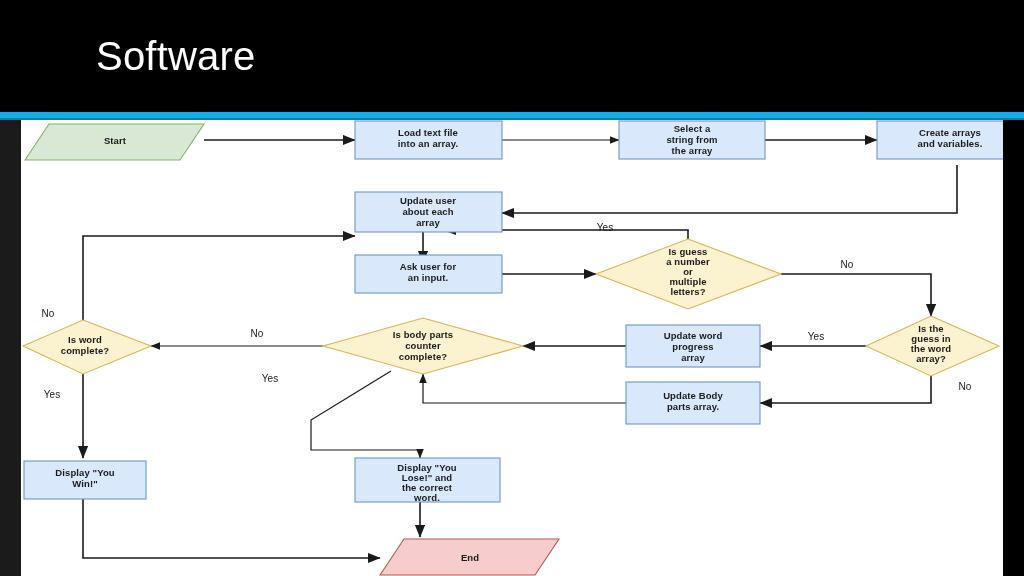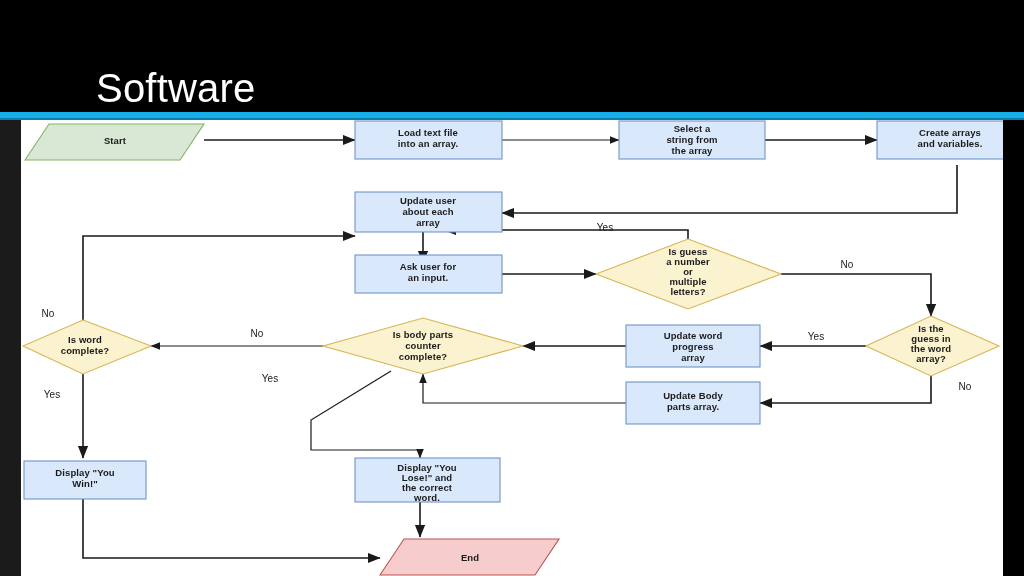--- a/index.html
+++ b/index.html
@@ -19,21 +19,20 @@
     height: 576px;
     background: #000000;
   }
   #title-bar {
     position: absolute;
     left: 0;
     top: 0;
     width: 1024px;
     height: 112px;
     background: #000000;
-    margin-top: 32px;
   }
   #slide-title {
     position: absolute;
     left: 96px;
     top: 30px;
     font-size: 40px;
     line-height: 52px;
     color: #ffffff;
     font-family: "Liberation Sans", sans-serif;
     font-weight: normal;

